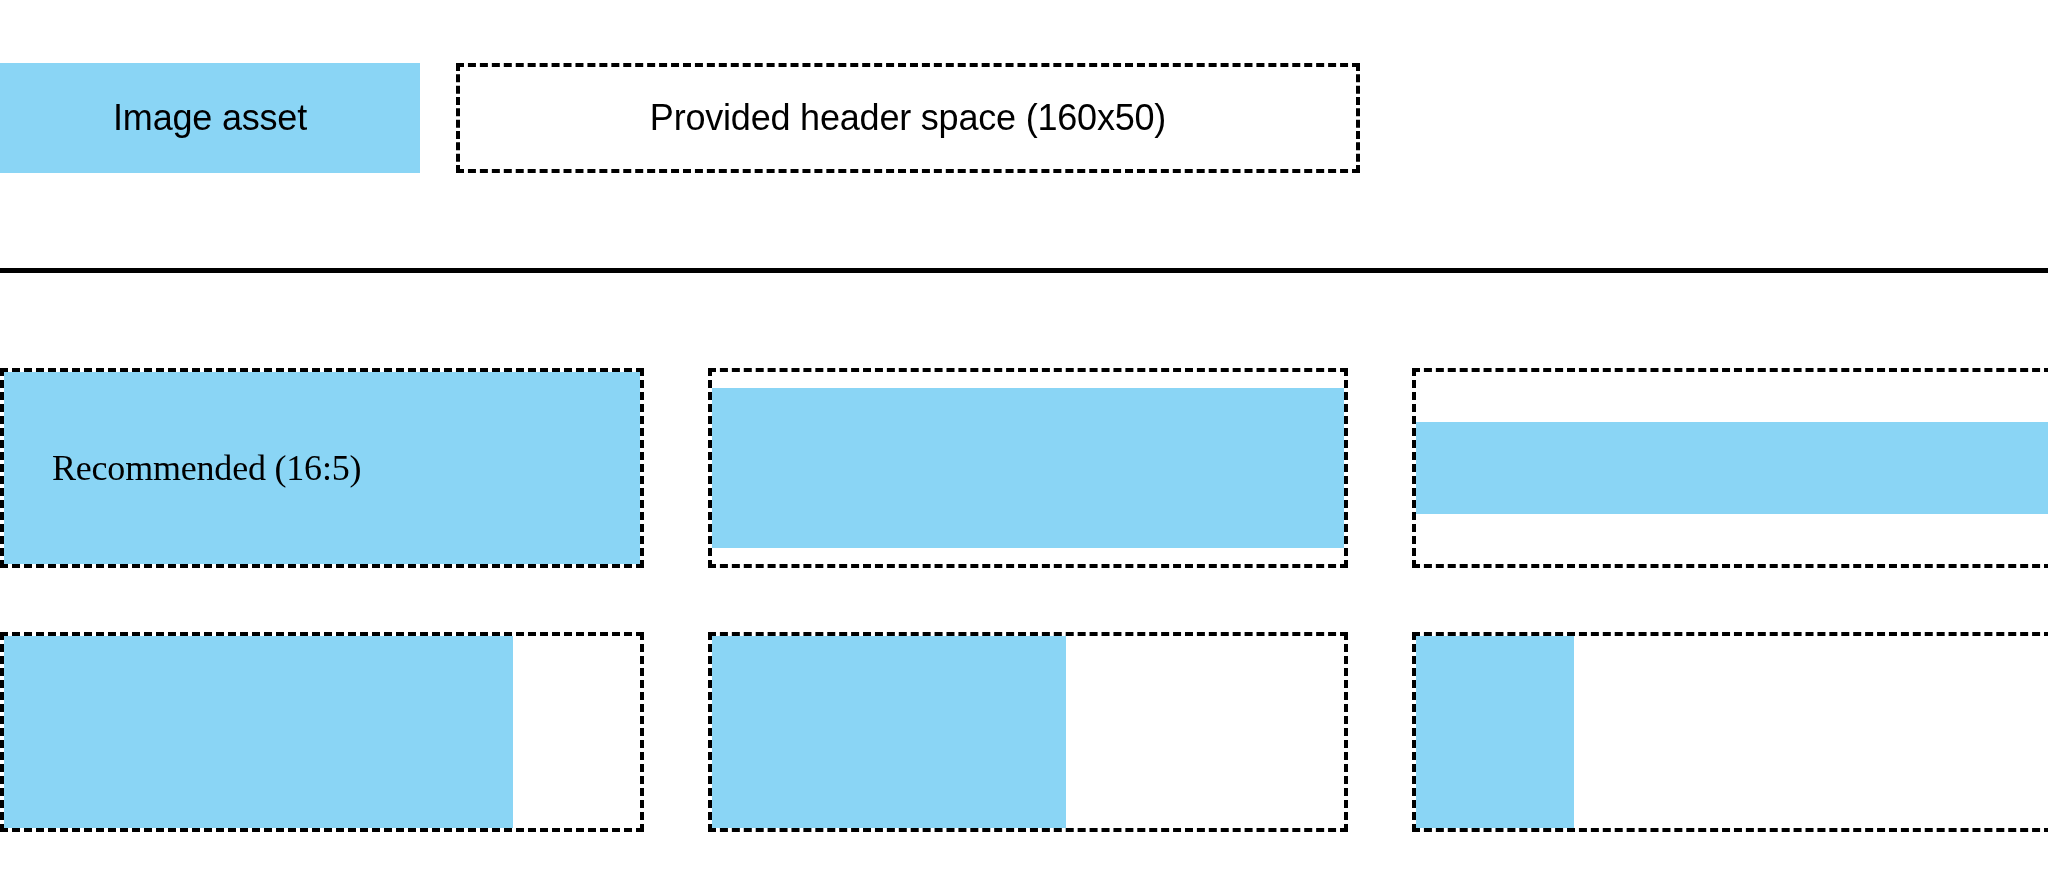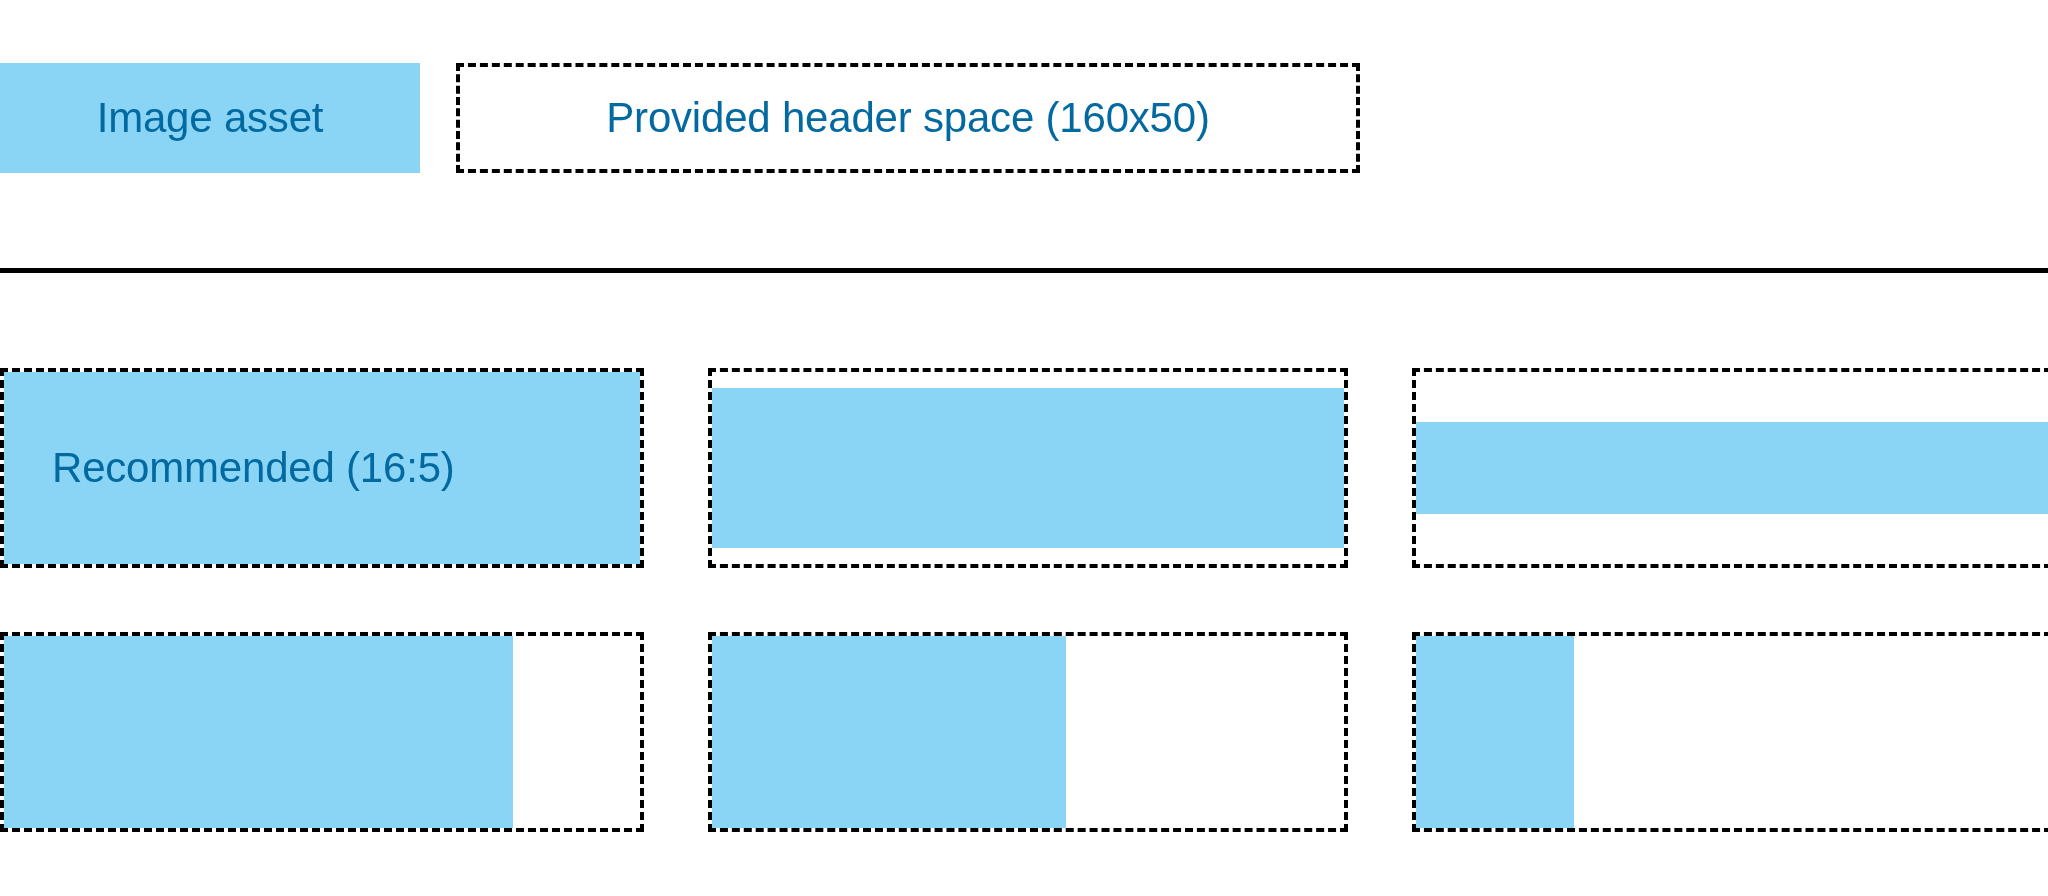--- a/index.html
+++ b/index.html
@@ -21,25 +21,25 @@
 
   .fill-blue { background: #8ad5f5; }
 
   .dashed-box {
     border: 4px dashed #000000;
     background: #ffffff;
     text-align: right;
   }
 
   .label {
-    font-size: 42px;
+    font-size: 36px;
     line-height: 1;
     letter-spacing: -0.2px;
     white-space: nowrap;
-    color: #0369a1;
+    color: #000000;
   }
 
   
   #header-band {
     position: absolute;
     left: 0; top: 0;
     width: 2048px; height: 270px;
   }
 
   #image-asset-swatch {
@@ -83,21 +83,21 @@
     left: 48px;
     top: 50%;
     transform: translateY(-50%);
   }
 
   
   .row-a { top: 368px; height: 200px; }
   
   .row-b { top: 632px; height: 200px; }
 
-  .col-1 { left: 0px;    width: 644px; }
+  .col-1 { left: 0px;    width: 644px; font-family: Liberation Serif, serif; }
   .col-2 { left: 708px;  width: 640px; }
   .col-3 { left: 1412px; width: 640px; }
 </style>
 </head>
 <body>
 
 <div id="header-band">
 
   <div class="abs fill-blue" id="image-asset-swatch">
     <span class="label">Image asset</span>

